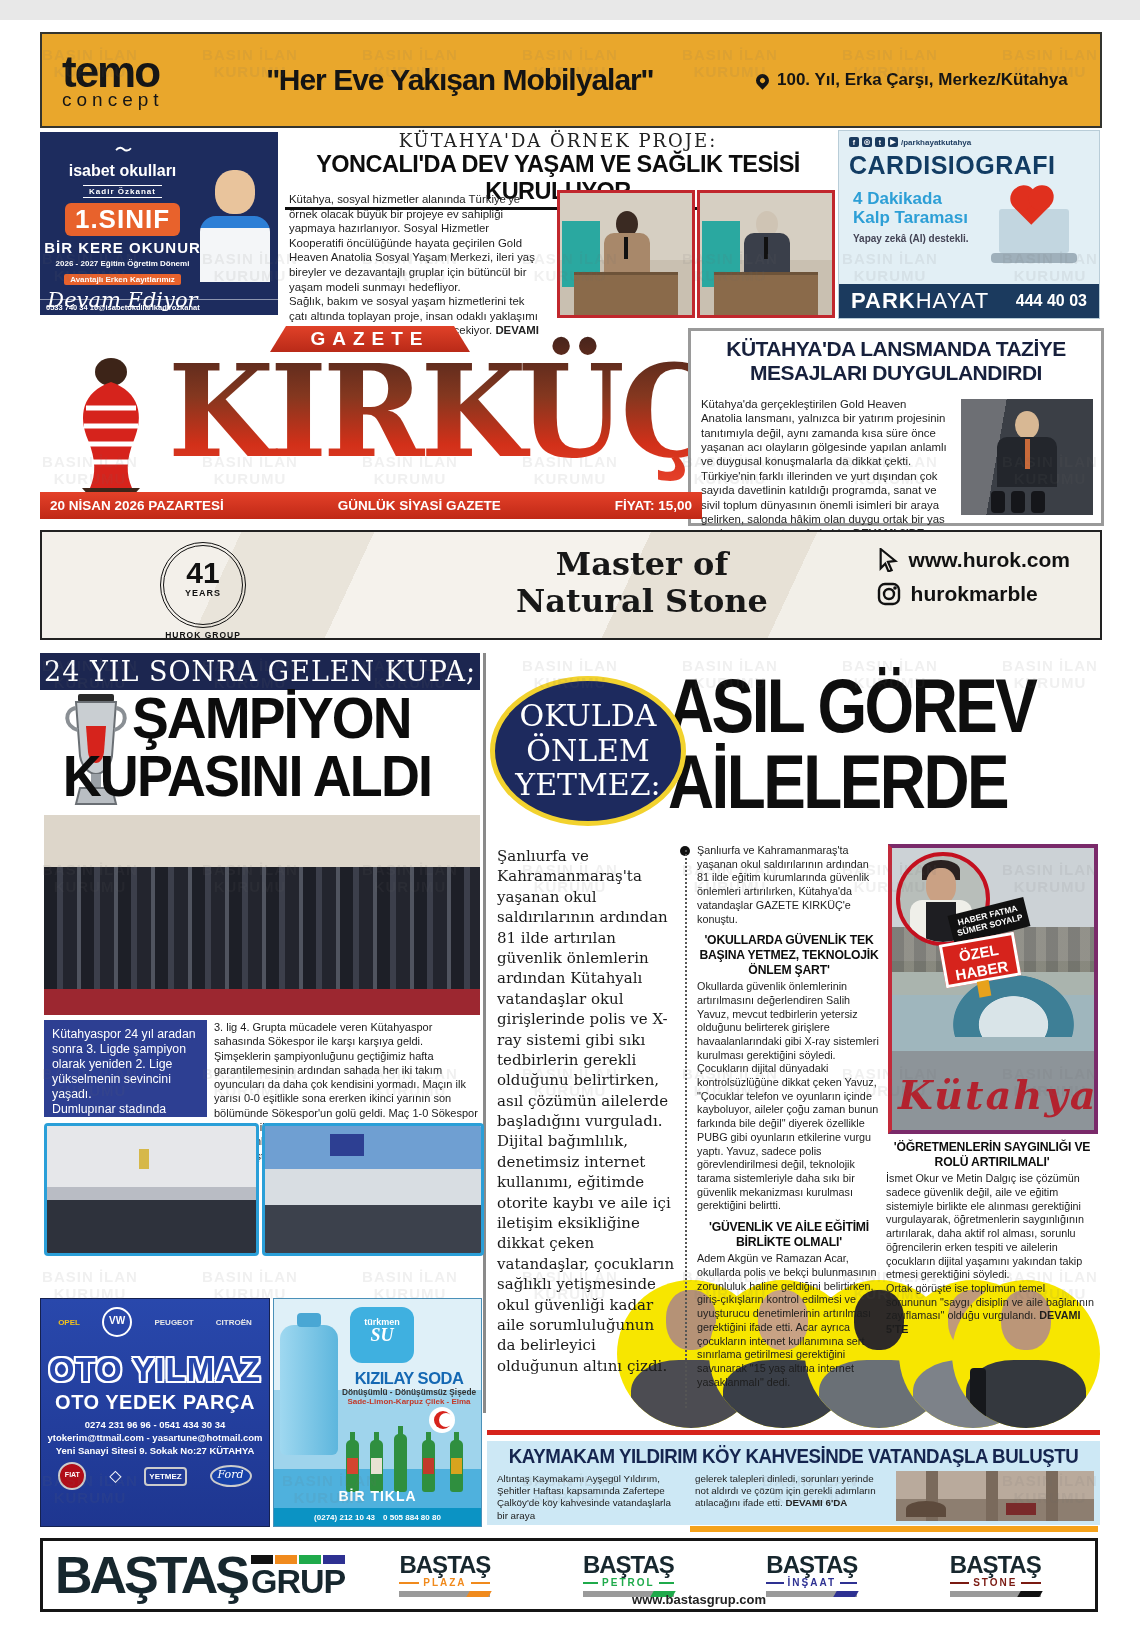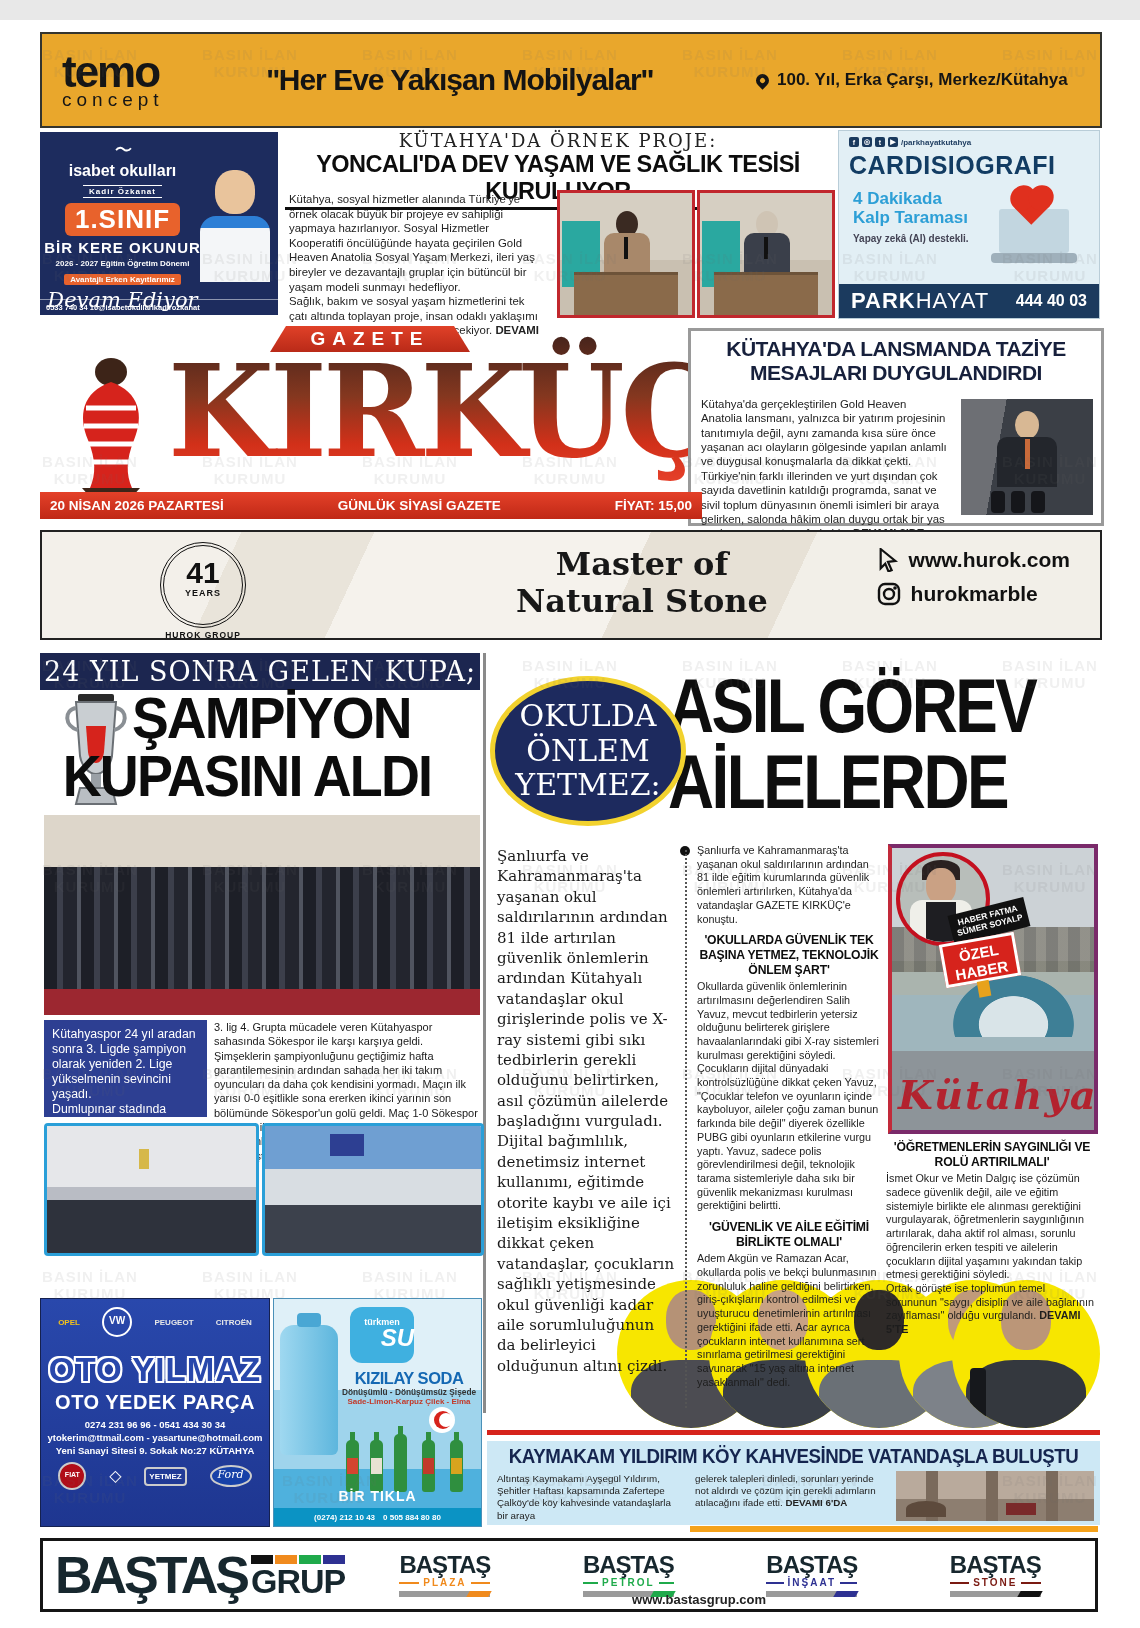--- a/index.html
+++ b/index.html
@@ -132,21 +132,21 @@
   .otoline{font-size:9.5px;font-weight:700;margin-top:5px;}
   .fiat{width:24px;height:24px;background:#b00d18;border:2px solid #ccc;border-radius:50%;line-height:22px;font-size:7px;font-weight:900;}
   .ford{width:38px;height:18px;background:#1741a8;border:2px solid #ccc;border-radius:50%;line-height:16px;
      font-family:"DejaVu Serif",serif;font-style:italic;font-size:11px;}
   .ren{font-size:16px;line-height:1;} .dacia{font-size:8px;font-weight:900;border:2px solid #ccc;border-radius:4px;padding:3px 3px;}
   .kiz{left:273px;top:1278px;width:207px;height:227px;border:1px solid #4a90b8;z-index:2;overflow:hidden;
      background:linear-gradient(180deg,#dff0f8 0 40%,#9fd4ec 40% 75%,#4fb1dd 75%);}
   .damac{position:absolute;left:6px;top:26px;width:58px;height:130px;background:linear-gradient(90deg,#9fd8f0,#5db6dd);border-radius:14px 14px 6px 6px;}
   .damac:before{content:"";position:absolute;top:-12px;left:17px;width:24px;height:14px;background:#4aa7d4;border-radius:4px;}
   .tslogo{position:absolute;left:76px;top:8px;width:64px;height:56px;background:#3fb0e0;border-radius:12px;color:#fff;text-align:center;}
-  .tslogo .a{font-size:9px;font-weight:700;margin-top:10px;} .tslogo .b{font-family:Liberation Sans, sans-serif;font-style:italic;font-size:24px;font-weight:900;line-height:.9;text-align:right;}
+  .tslogo .a{font-size:9px;font-weight:700;margin-top:10px;} .tslogo .b{font-family:Liberation Serif, serif;font-style:italic;font-size:18px;font-weight:900;line-height:.9;}
   .kiztitle{position:absolute;left:66px;top:70px;width:138px;text-align:center;font-size:16.5px;font-weight:900;color:#1468b3;letter-spacing:-.5px;}
   .kizl1{position:absolute;left:66px;top:88px;width:138px;text-align:center;font-size:8.3px;font-weight:700;color:#333;}
   .kizl2{position:absolute;left:66px;top:98px;width:138px;text-align:center;font-size:8px;font-weight:700;color:#c23a2a;}
   .bottle{position:absolute;bottom:34px;width:13px;height:52px;background:#2f8f3f;border-radius:5px 5px 3px 3px;}
   .bottle:before{content:"";position:absolute;top:-8px;left:4px;width:5px;height:9px;background:#2f8f3f;}
   .bottle .lab{position:absolute;top:18px;left:1px;right:1px;height:16px;background:#e8e2d2;}
   .crescent{position:absolute;right:26px;top:108px;width:26px;height:26px;background:#fff;border-radius:50%;}
   .crescent:before{content:"";position:absolute;left:5px;top:4px;width:18px;height:18px;background:#d6231c;border-radius:50%;}
   .crescent:after{content:"";position:absolute;left:10px;top:6px;width:14px;height:14px;background:#fff;border-radius:50%;}
   .birtikla{position:absolute;bottom:22px;left:0;right:0;text-align:center;color:#fff;font-weight:800;font-size:14px;letter-spacing:1px;}

